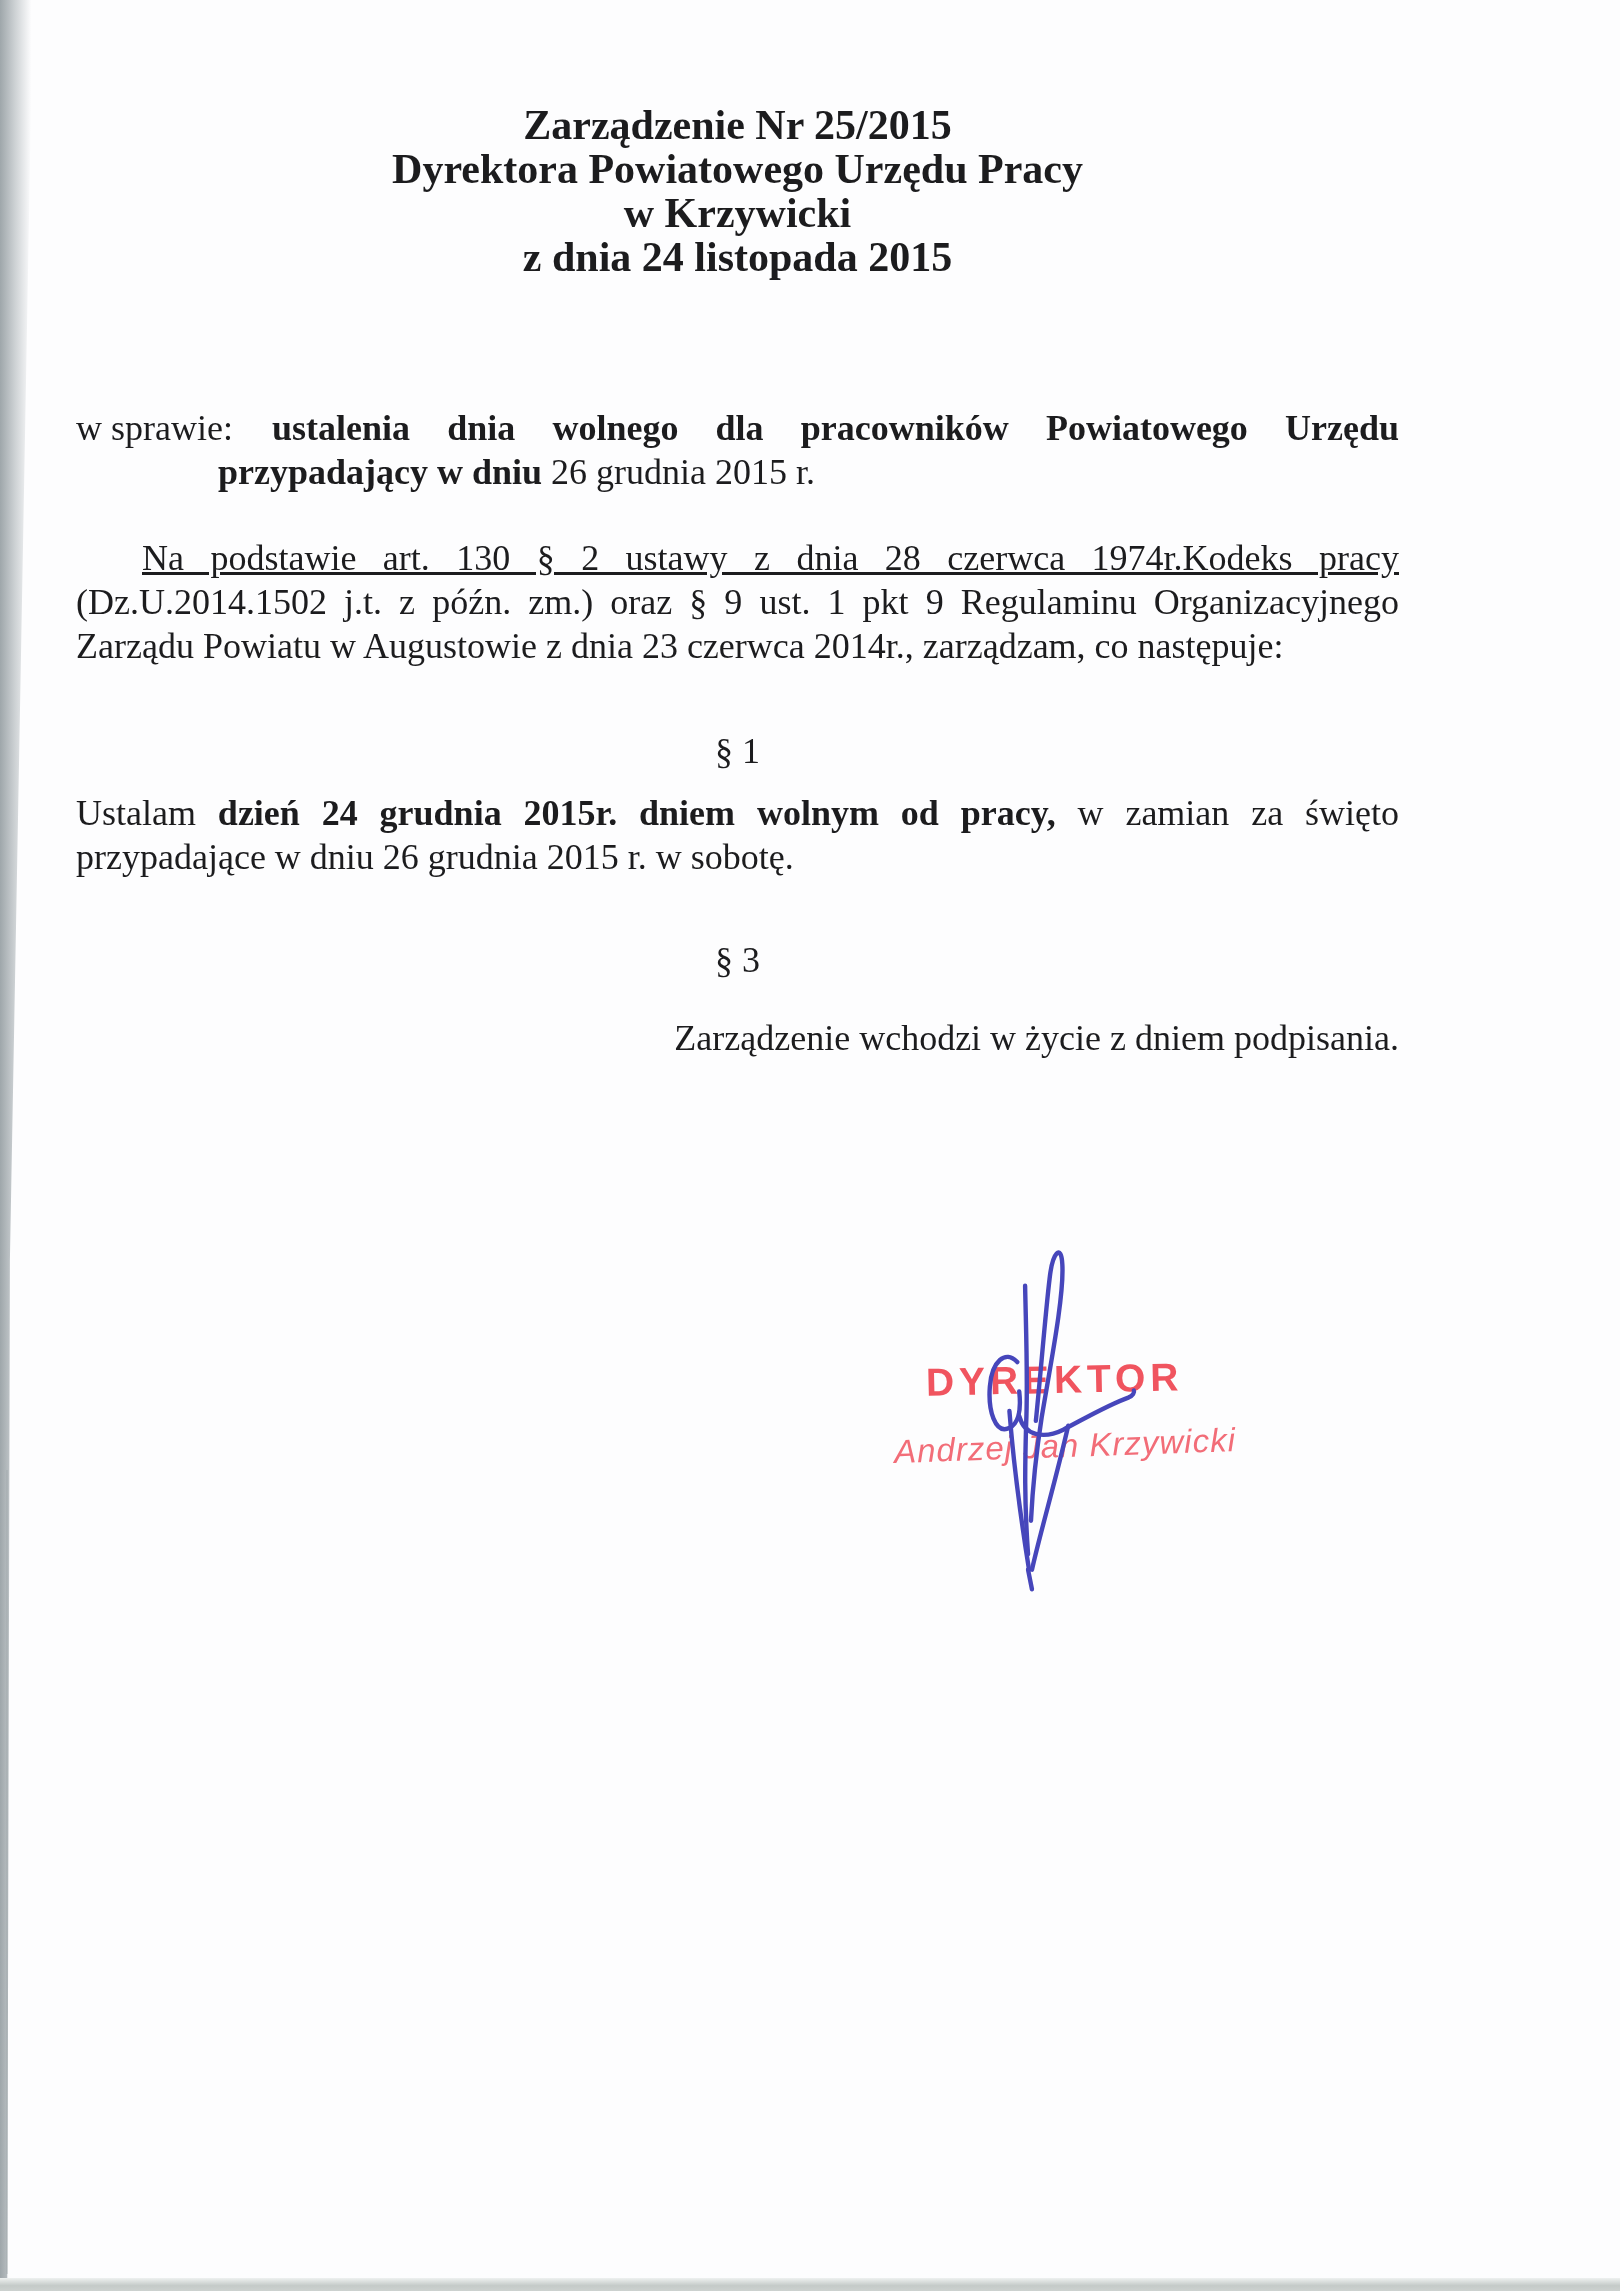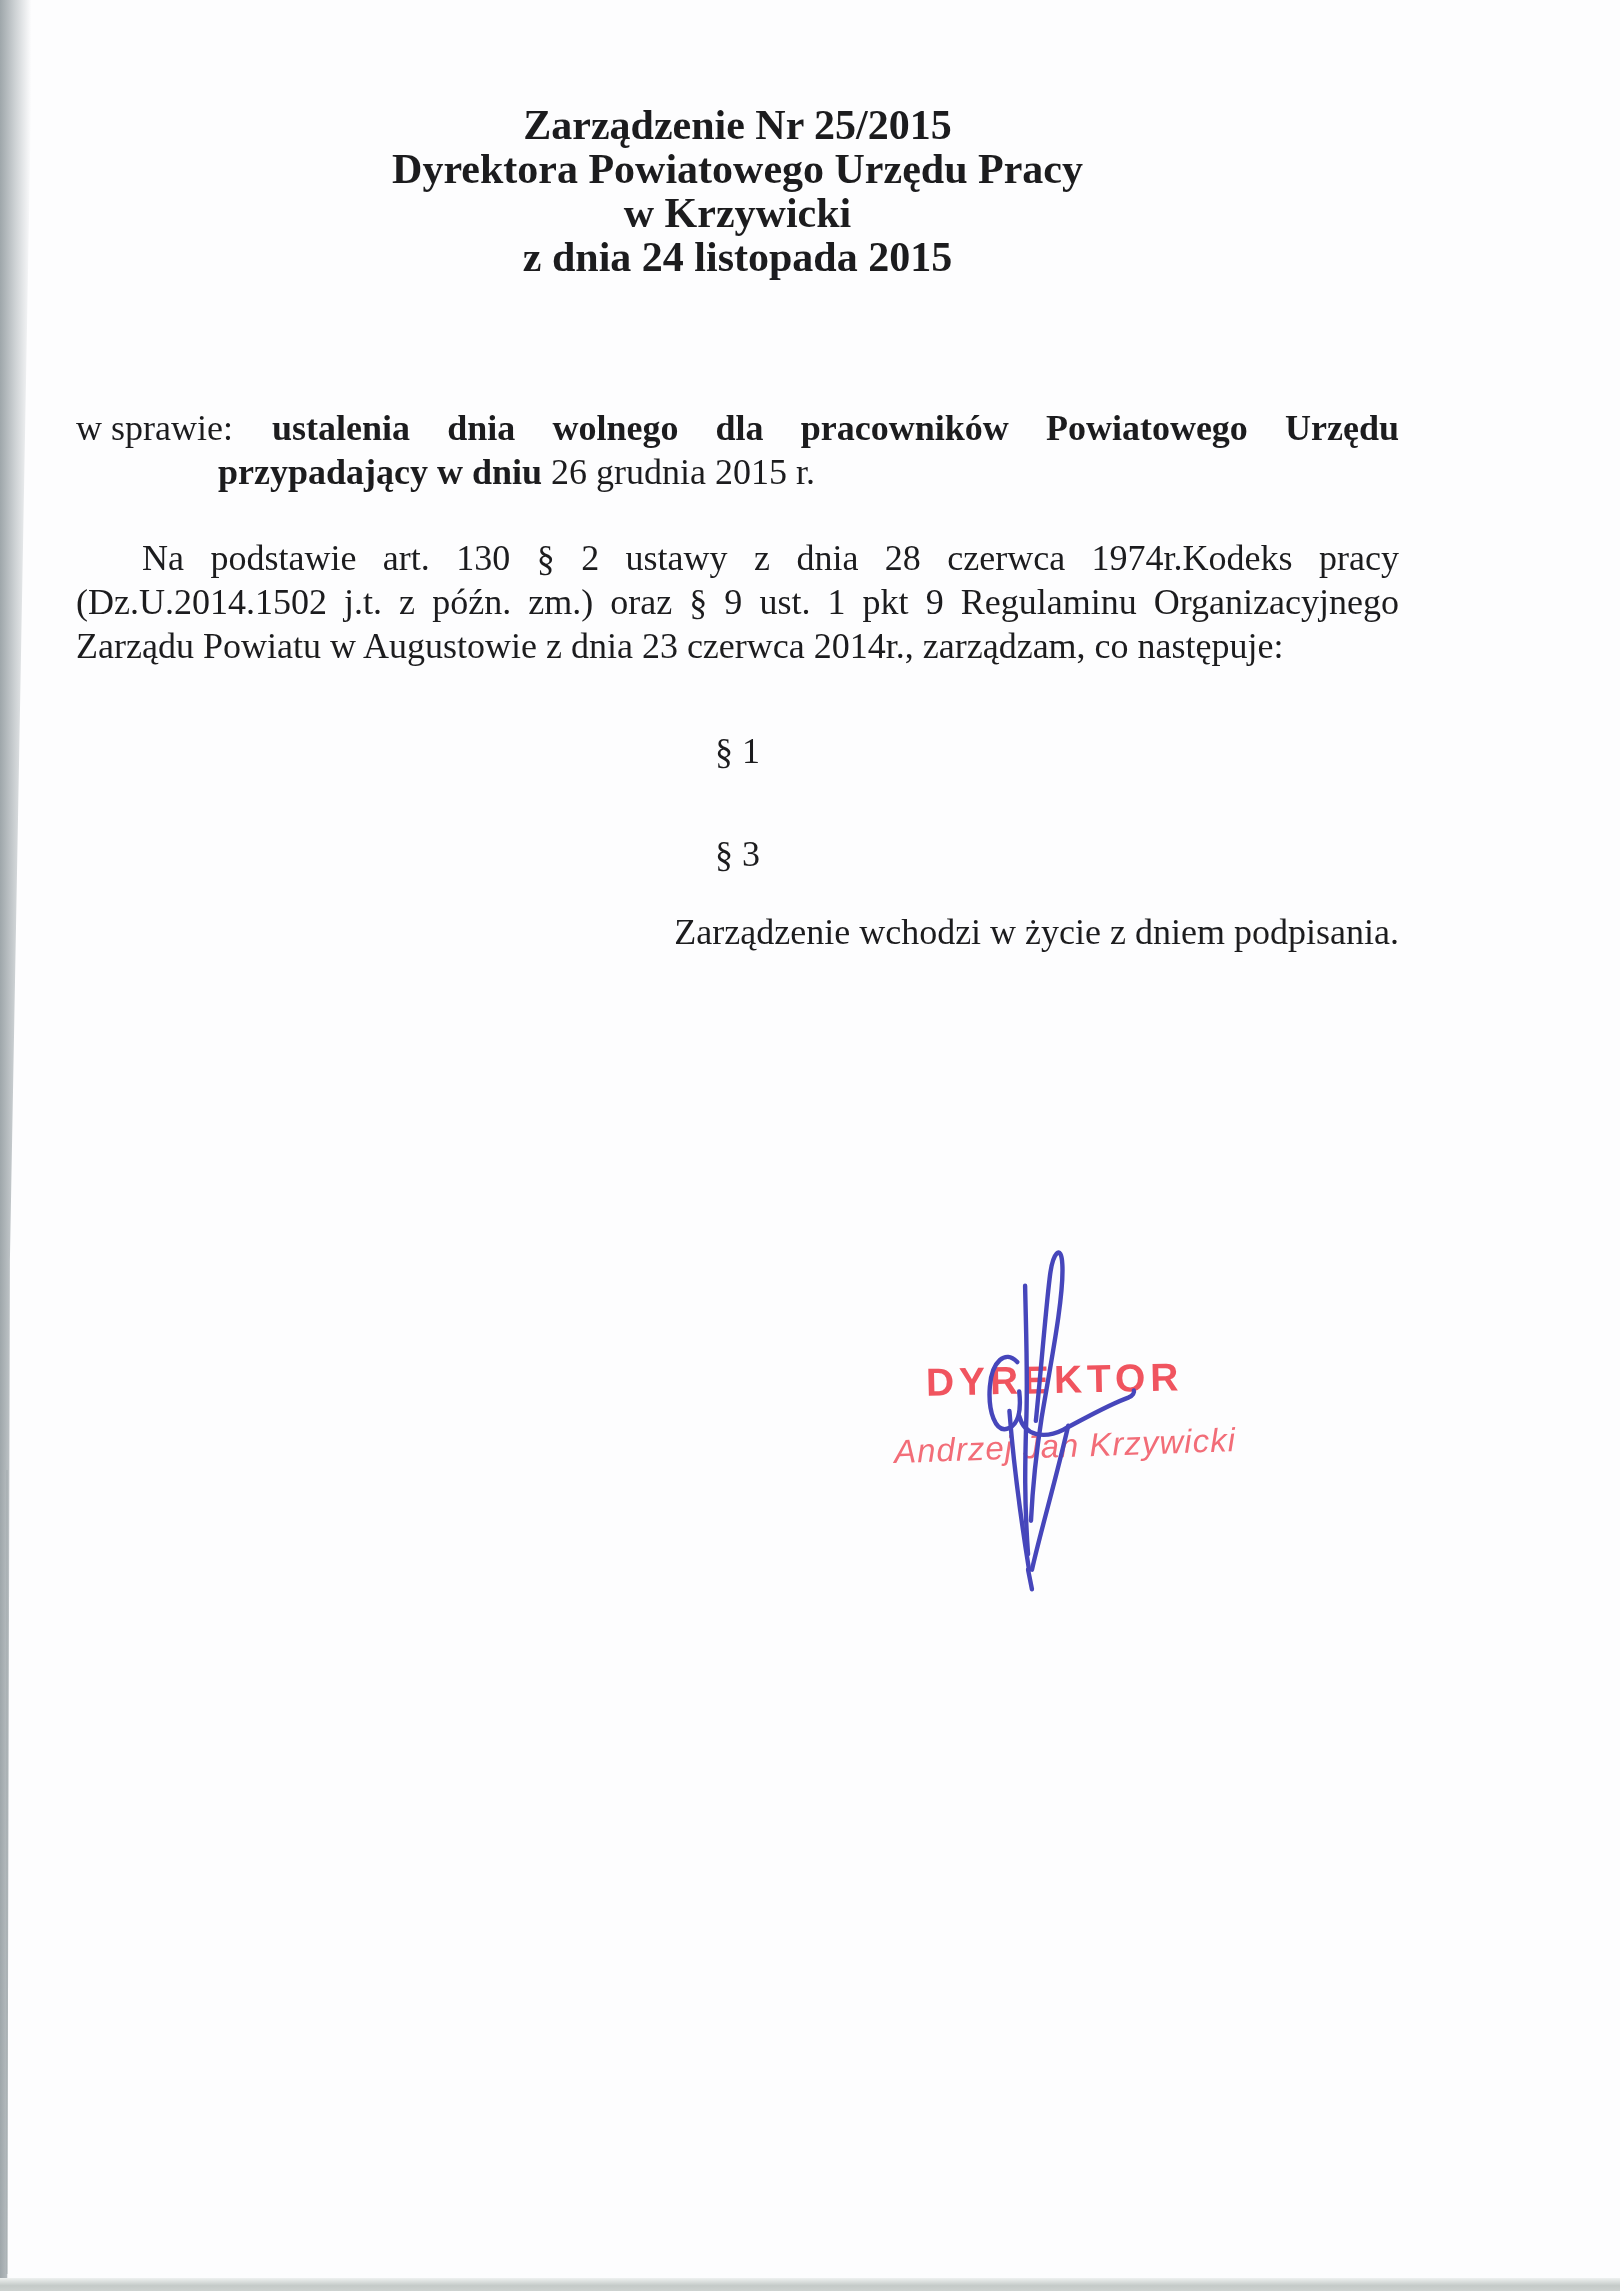--- a/index.html
+++ b/index.html
@@ -78,26 +78,30 @@
 
   <div class="subject">
     <div class="subject-label">w sprawie:</div>
     <div>
         <div class="line just" style="padding-left: 54px;"><span class="b">ustalenia dnia wolnego dla pracowników Powiatowego Urzędu</span></div>
         <div class="line"><span class="b">przypadający w dniu</span> <span>26 grudnia 2015 r.</span></div>
       </div>
   </div>
 
   <div class="legal">
-      <div class="line just" style="padding-left: 66px;"><span>Na podstawie art. 130 § 2 ustawy z dnia 28 czerwca 1974r.Kodeks pracy</span></div>
+      <div class="line just" style="padding-left: 66px; text-decoration: underline;"><span>Na podstawie art. 130 § 2 ustawy z dnia 28 czerwca 1974r.Kodeks pracy</span></div>
       <div class="line just"><span>(Dz.U.2014.1502 j.t. z późn. zm.) oraz § 9 ust. 1 pkt 9 Regulaminu Organizacyjnego</span></div>
       <div class="line"><span>Zarządu Powiatu w Augustowie z dnia 23 czerwca 2014r., zarządzam, co następuje:</span></div>
     </div>
 
   <div class="sec-head">§ 1</div>
+  <div class="sec-body">
+      <div class="line just"><span>Ustalam</span> <span class="b">dzień 24 grudnia 2015r. dniem wolnym od pracy,</span> <span>w zamian za święto</span></div>
+      <div class="line"><span>przypadające w dniu 26 grudnia 2015 r. w sobotę.</span></div>
+    </div>
 
   <div class="sec-head2">§ 3</div>
   <div class="sec3-body">
       <div class="line"><span>Zarządzenie wchodzi w życie z dniem podpisania.</span></div>
     </div>
 
   <div class="sign-area">
     <div class="stamp-title">DYREKTOR</div>
     <div class="stamp-name">Andrzej Jan Krzywicki</div>
     <svg class="ink" width="245" height="377" viewBox="0 0 250 385" fill="none">

